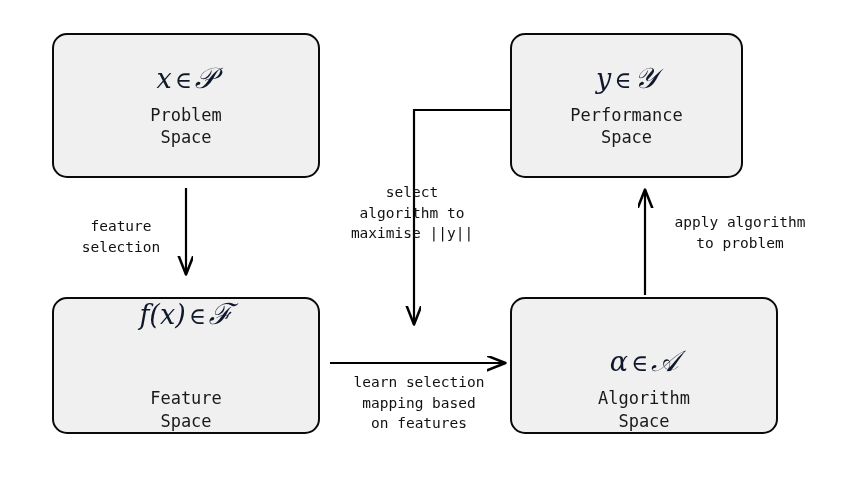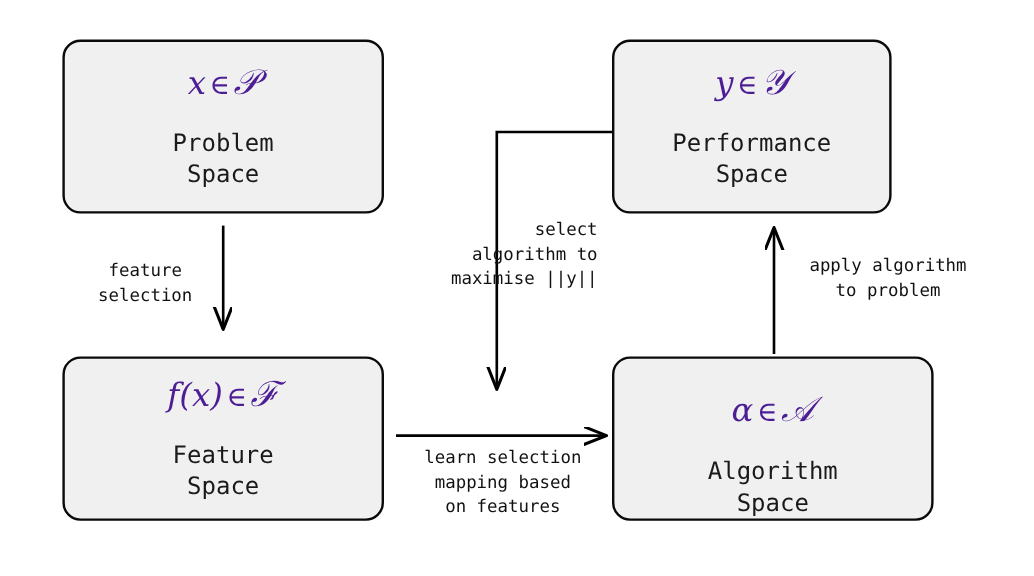--- a/index.html
+++ b/index.html
@@ -16,60 +16,59 @@
     box-sizing:border-box;
     display:flex;
     flex-direction:column;
     align-items:center;
     justify-content:center;
   }
   .node .math{
     font-family:"DejaVu Serif","Liberation Serif",serif;
     font-style:italic;
     font-size:27px;
-    color:#4c1d95;
+    color:#0f172a;
     line-height:1.1;
     margin-bottom:9px;
     white-space:nowrap;
   }
   .node .math .cal{
     font-family:"DejaVu Serif","Liberation Serif",serif;
     font-style:italic;
     font-size:29px;
   }
   .node .math .op{ font-style:normal; font-size:23px; padding:0 3px;}
   .node .lbl{
     font-family:"DejaVu Sans Mono","Liberation Mono",monospace;
-    font-size:20px;
+    font-size:17px;
     color:#1a1a1a;
     line-height:1.32;
     text-align:center;
     white-space:pre-line;
-    margin-top:12px;
   }
 
   #n-problem    { left:52px;  top:33px;  width:268px; height:145px; }
   #n-performance{ left:510px; top:33px;  width:233px; height:145px; }
-  #n-feature    { left:52px;  top:297px; width:268px; height:137px; }
+  #n-feature    { left:52px;  top:297px; width:268px; height:137px;justify-content:space-between; }
   #n-algorithm  { left:510px; top:297px; width:268px; height:137px;justify-content:flex-end; }
 
   .edge{position:absolute;}
   .edge svg{display:block;overflow:visible;}
 
   .edgelabel{
     position:absolute;
     font-family:"DejaVu Sans Mono","Liberation Mono",monospace;
     font-size:14.5px;
     color:#111;
     line-height:1.42;
     text-align:center;
     white-space:pre-line;
   }
   #lbl-feature-selection{ left:56px;  top:216px; width:130px; text-align:center;}
-  #lbl-select-algorithm { left:326px; top:182px; width:172px; text-align:right;}
+  #lbl-select-algorithm { left:326px; top:182px; width:172px; text-align:center;}
   #lbl-apply-algorithm  { left:660px; top:212px; width:160px; text-align:center;}
   #lbl-learn-selection  { left:336px; top:372px; width:166px; text-align:center;}
 </style>
 </head>
 <body>
 
 <div id="stage">
 
   <div class="node" id="n-problem">
     <div class="math"><span>x</span><span class="op">∈</span><span class="cal">𝒫</span></div>

